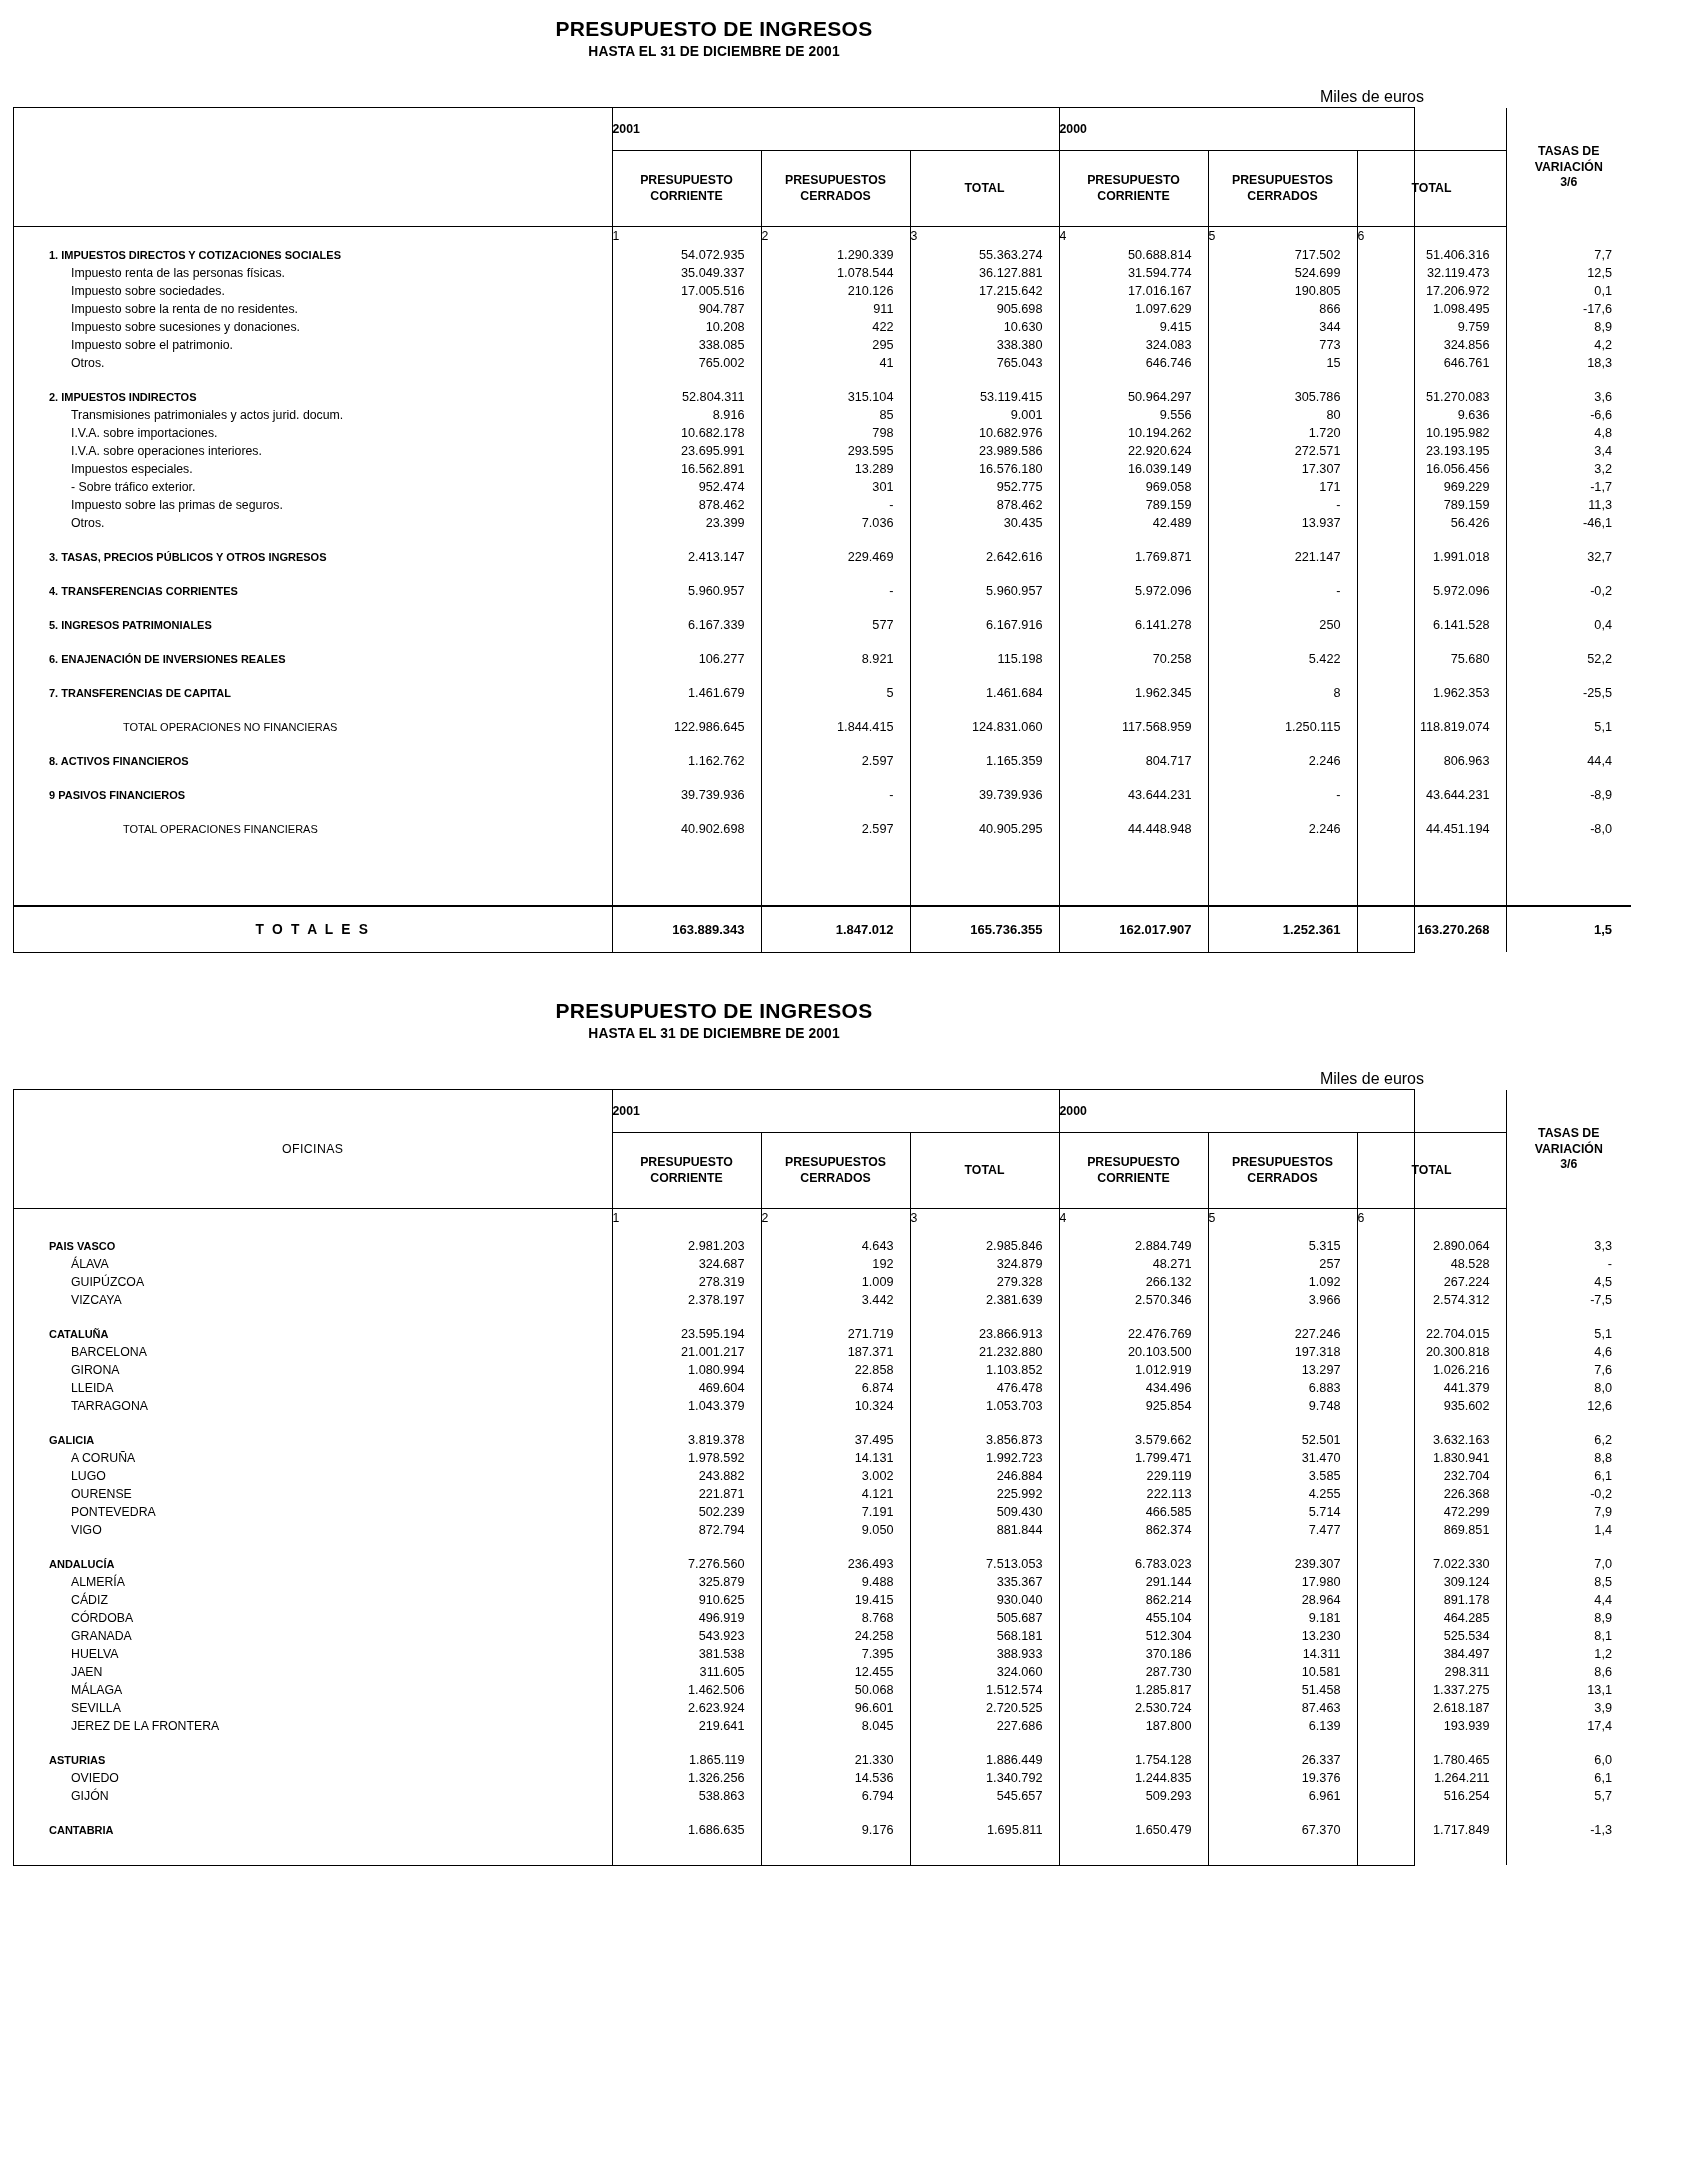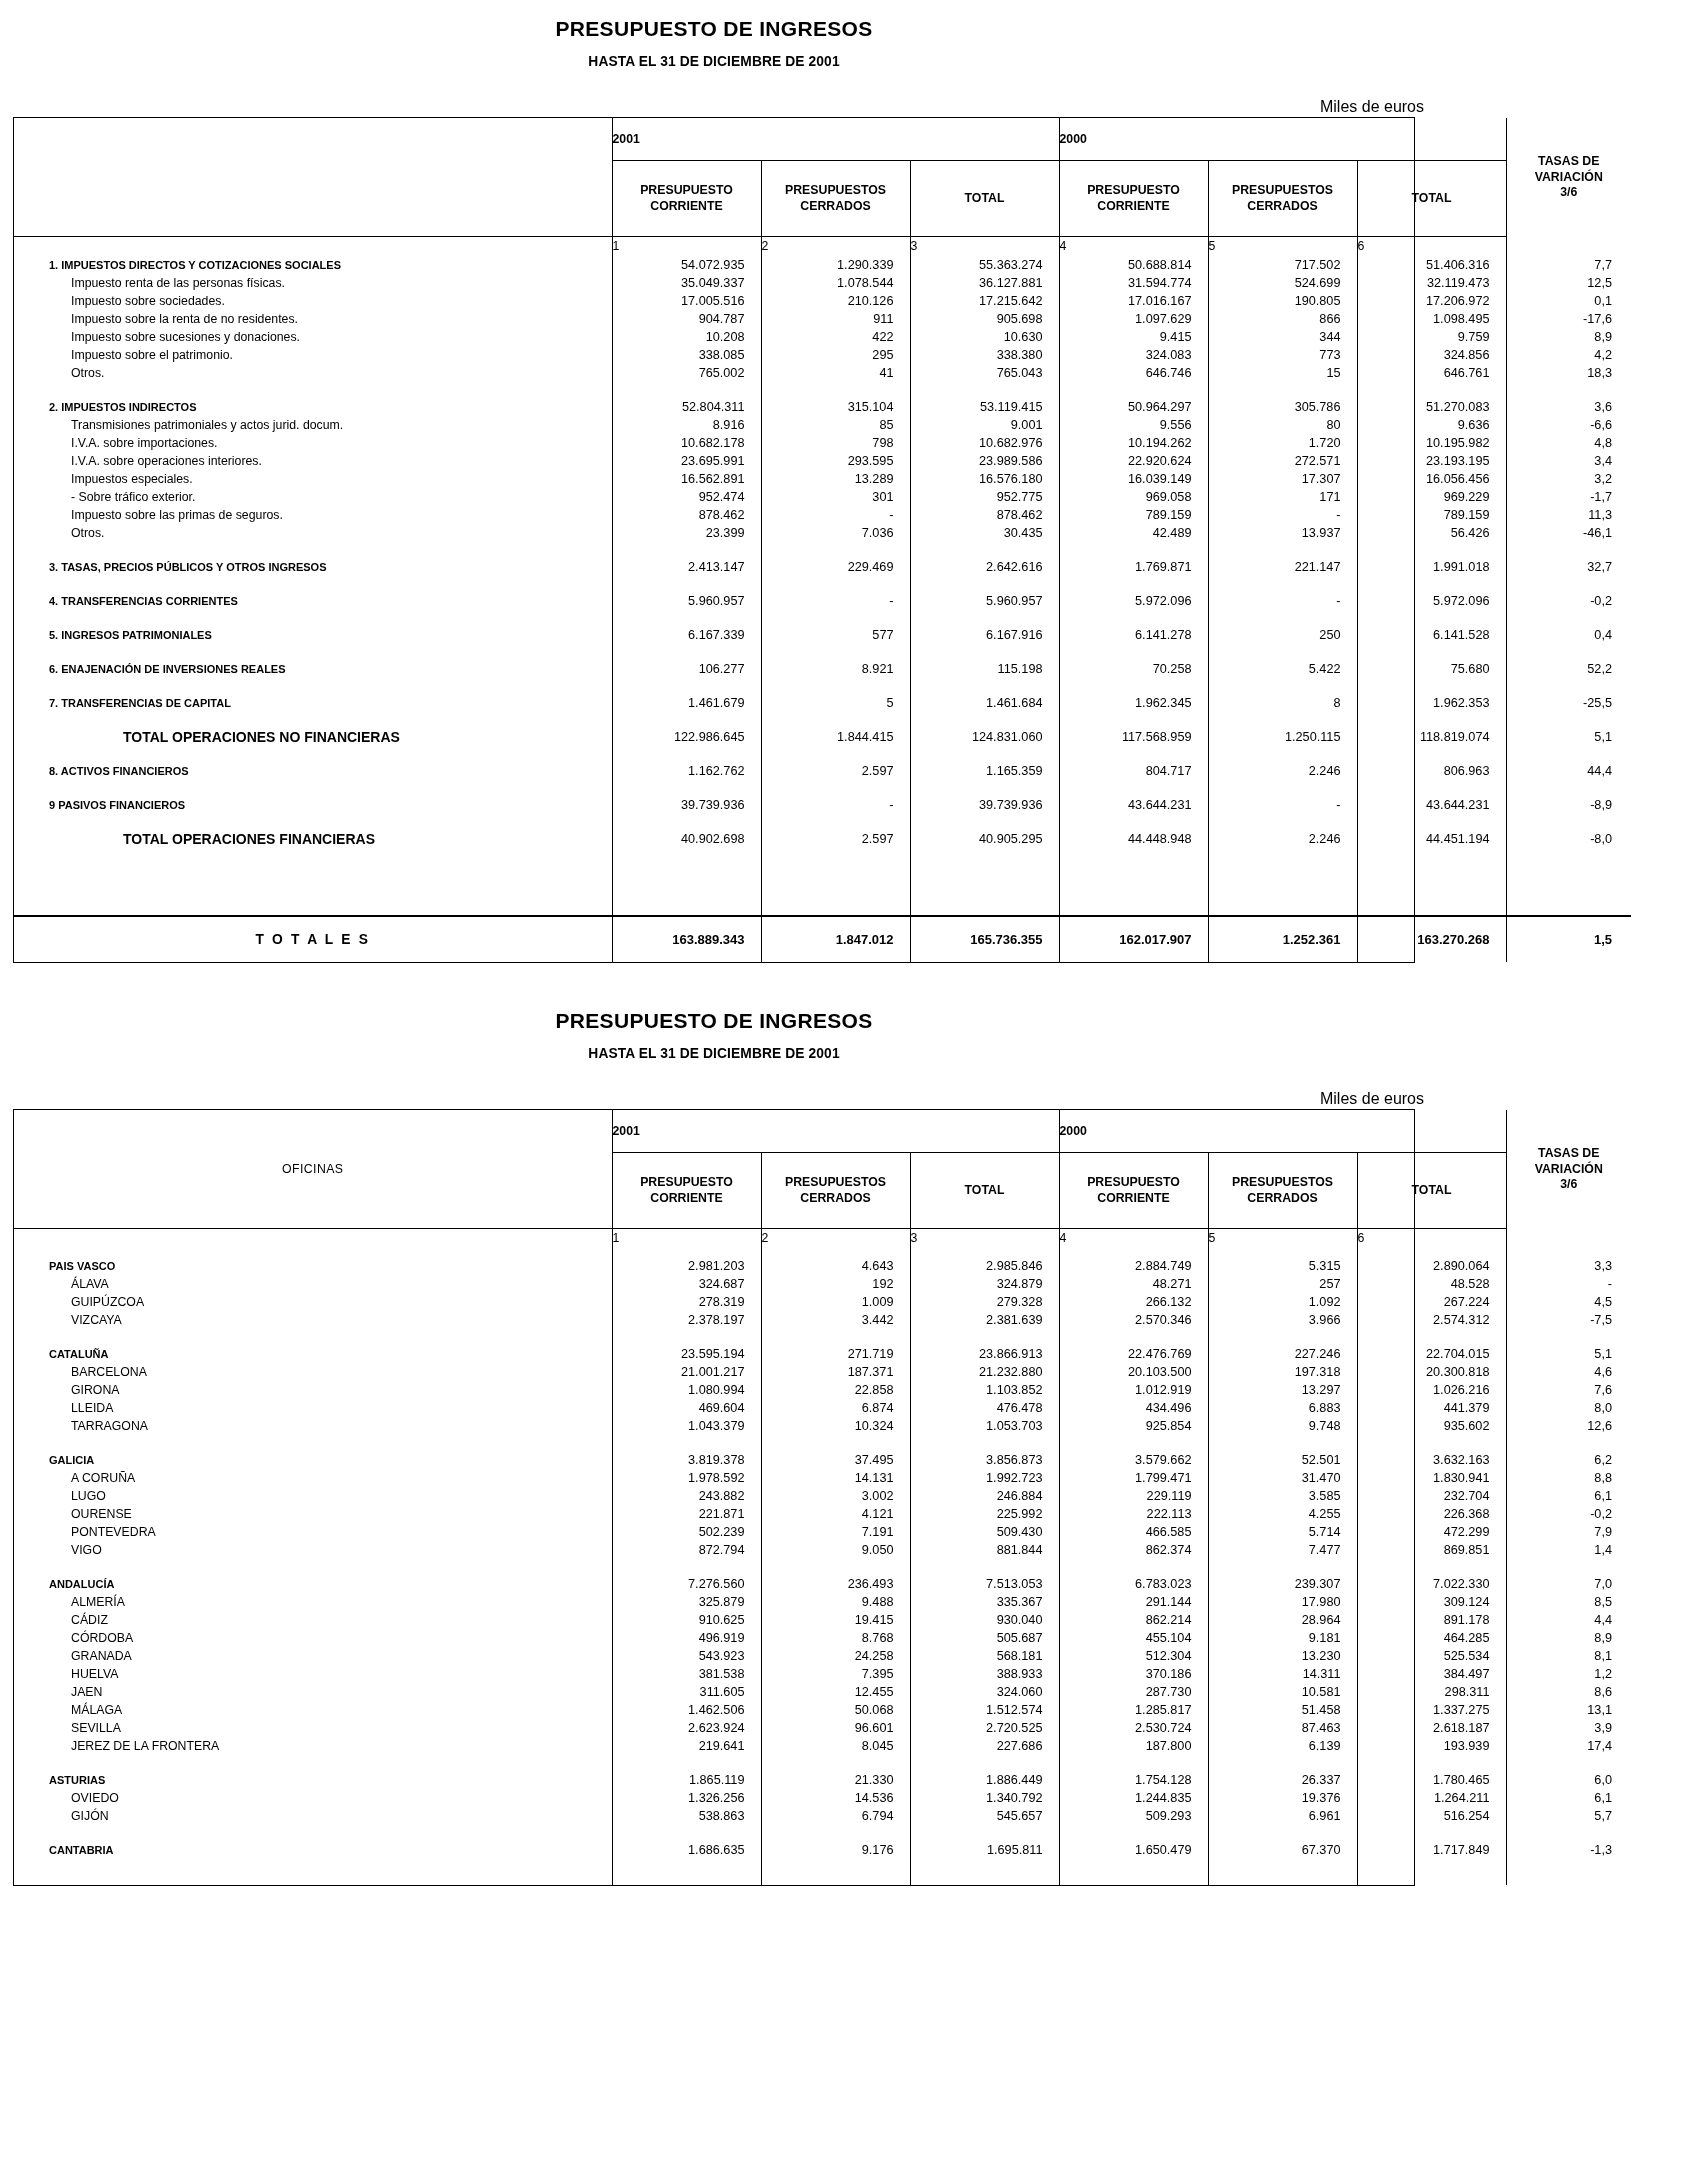--- a/index.html
+++ b/index.html
@@ -37,21 +37,21 @@
     font-size: 17.4px;
     font-weight: bold;
     letter-spacing: 0.2px;
     line-height: 1.26;
   }
   .title-date {
     font-size: 13.8px;
     font-weight: bold;
     letter-spacing: 0.1px;
     line-height: 1.3;
-    margin-top: 11px;
+    margin-top: 1px;
   }
 
   
   .units-row {
     position: relative;
     height: 19px;
     padding-right: 13px;
   }
   .units-note {
     position: absolute;
@@ -156,23 +156,23 @@
   }
   tr.data td.lbl.sub {
     padding-left: 57px;
     font-size: 12.3px;
   }
   tr.data td.lbl.sub2 {
     padding-left: 57px;
     font-size: 12.3px;
   }
   tr.data td.lbl.indent-tot {
-    font-weight: bold;
+    font-weight: normal;
     padding-left: 109px;
-    font-size: 14px;
+    font-size: 11px;
   }
   tr.data td.varc { padding-right: 19px; }
   tr.spacer td { height: 16px; border-left: 1.4px solid #000; }
   tr.spacer td.lbl { border-left: none; border-right: 1.4px solid #000; }
   tr.spacer-sm td { height: 9.4px; border-left: 1.4px solid #000; }
   tr.spacer-sm td.lbl { border-left: none; border-right: 1.4px solid #000; }
   tr.tall td { height: 67px; border-left: 1.4px solid #000; }
   tr.tall td.lbl { border-left: none; border-right: 1.4px solid #000; }
 
   tr.totals-sep td {

